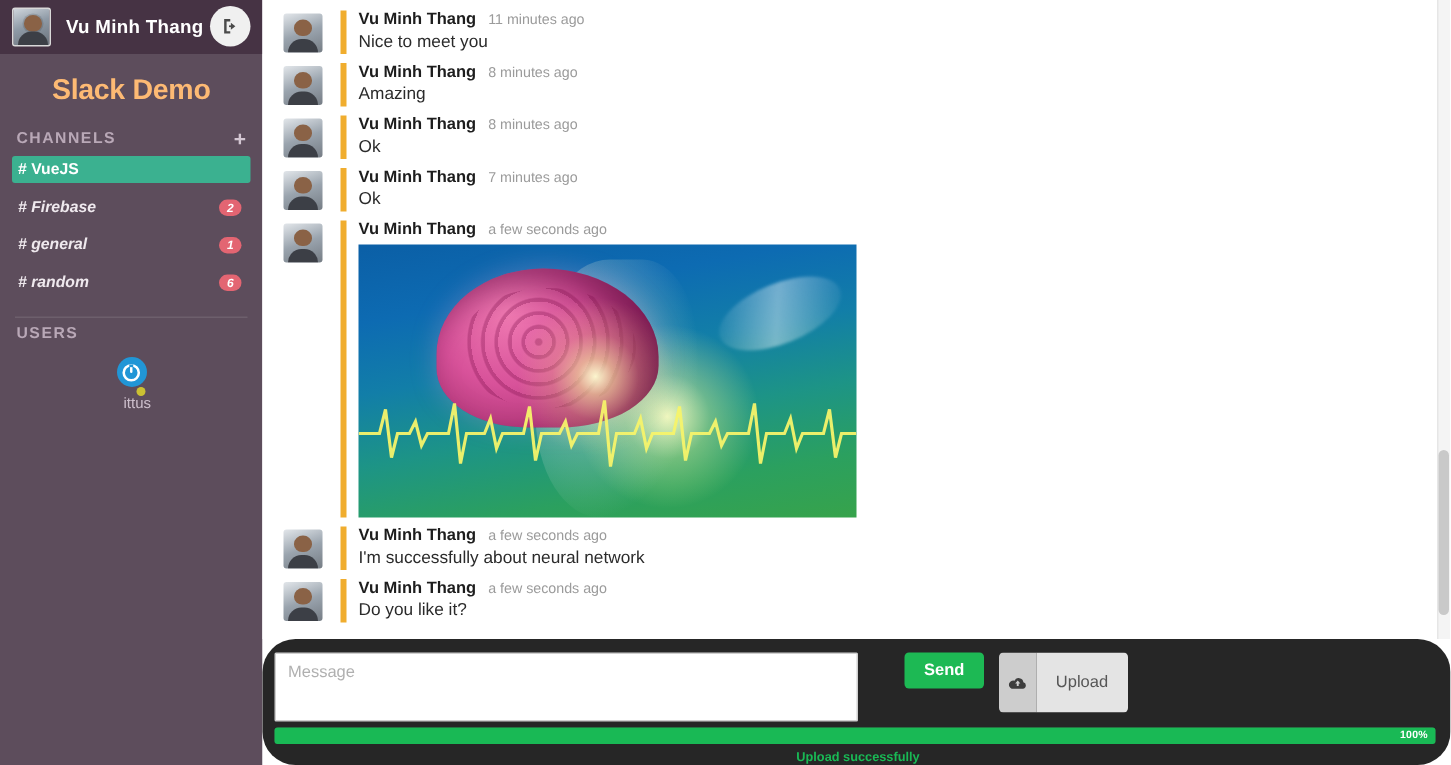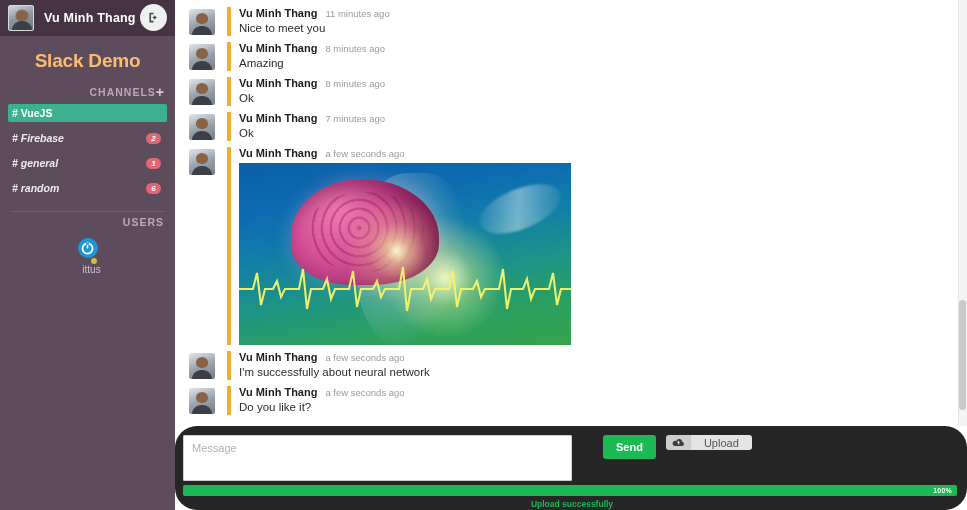--- a/index.html
+++ b/index.html
@@ -62,21 +62,21 @@
   .logout-btn svg { display: block; }
 
   .sb-title {
     color: #fdba74;
     font-size: 19px; font-weight: bold;
     text-align: center;
     padding: 14px 0 10px 0;
     letter-spacing: -.2px;
   }
   .sb-section-head {
-    display: flex; align-items: center; justify-content: flex-end;
+    display: flex; align-items: center; justify-content: space-between;
     padding: 4px 11px 6px 11px;
   }
   .sb-section-label {
     color: #b9a8b7; font-size: 10.5px; font-weight: bold;
     letter-spacing: 1px;
   }
   .plus-icon {
     color: #d3c6d2; font-size: 14px; line-height: 10px;
     font-weight: bold; cursor: pointer;
   }
@@ -246,21 +246,21 @@
   .send-btn {
     margin-left: 31px;
     background: #1db954; color: #ffffff;
     font-size: 11px; font-weight: bold;
     border: none; border-radius: 3px;
     height: 24px; padding: 0 13px;
     cursor: pointer;
     font-family: "Liberation Sans", sans-serif;
   }
   .upload-group {
-    margin-left: 10px; display: flex; height: 15px;
+    margin-left: 10px; display: flex; height: 40px;
     border-radius: 3px; overflow: hidden; cursor: pointer;
   }
   .upload-icon-box {
     width: 25px; background: #cdcdcd;
     display: flex; align-items: center; justify-content: center;
   }
   .upload-icon-box svg { display: block; }
   .upload-label {
     background: #e4e4e4; color: #555555;
     font-size: 11px; display: flex; align-items: center;

